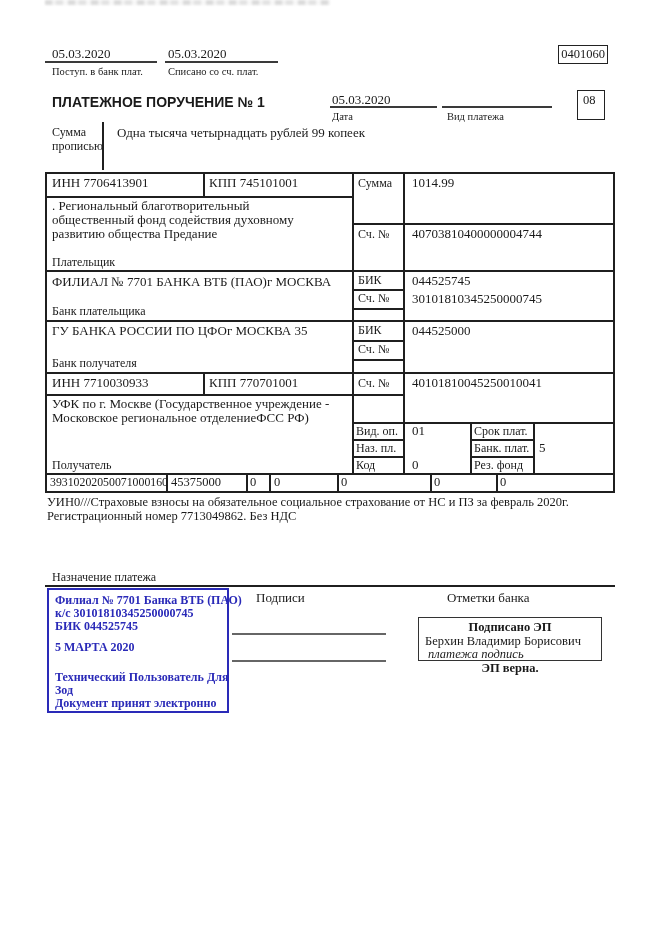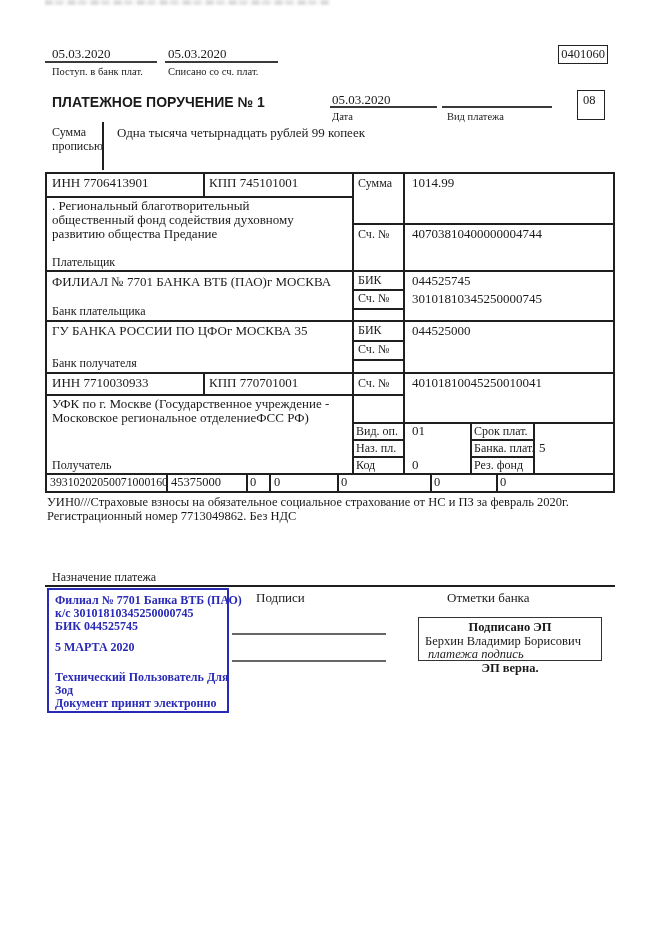--- a/index.html
+++ b/index.html
@@ -124,21 +124,21 @@
   <div class="t sec" style="left:358px;top:377px;">Сч. №</div>
   <div class="t fs13" style="left:412px;top:376px;">40101810045250010041</div>
   <div class="t fs13" style="left:52px;top:397px;">УФК по г. Москве (Государственное учреждение -</div>
   <div class="t fs13" style="left:52px;top:411px;">Московское региональное отделениеФСС РФ)</div>
 
   <div class="t sec" style="left:356px;top:425px;">Вид. оп.</div>
   <div class="t fs13" style="left:412px;top:424px;">01</div>
   <div class="t sec" style="left:474px;top:425px;">Срок плат.</div>
   <div class="t fs13" style="left:539px;top:424px;"></div>
   <div class="t sec" style="left:356px;top:442px;">Наз. пл.</div>
-  <div class="t sec" style="left:474px;top:442px;">Банка. плат.</div>
+  <div class="t sec" style="left:474px;top:442px;">Банк. плат.</div>
   <div class="t fs13" style="left:539px;top:441px;">5</div>
   <div class="t sec" style="left:356px;top:459px;">Код</div>
   <div class="t fs13" style="left:412px;top:458px;">0</div>
   <div class="t sec" style="left:474px;top:459px;">Рез. фонд</div>
   <div class="t sec" style="left:52px;top:459px;">Получатель</div>
 
   <div class="t kbk1" style="left:50px;top:476px;">39310202050071000160</div>
   <div class="t" style="left:171px;top:475px;">45375000</div>
   <div class="t" style="left:250px;top:475px;">0</div>
   <div class="t" style="left:274px;top:475px;">0</div>

